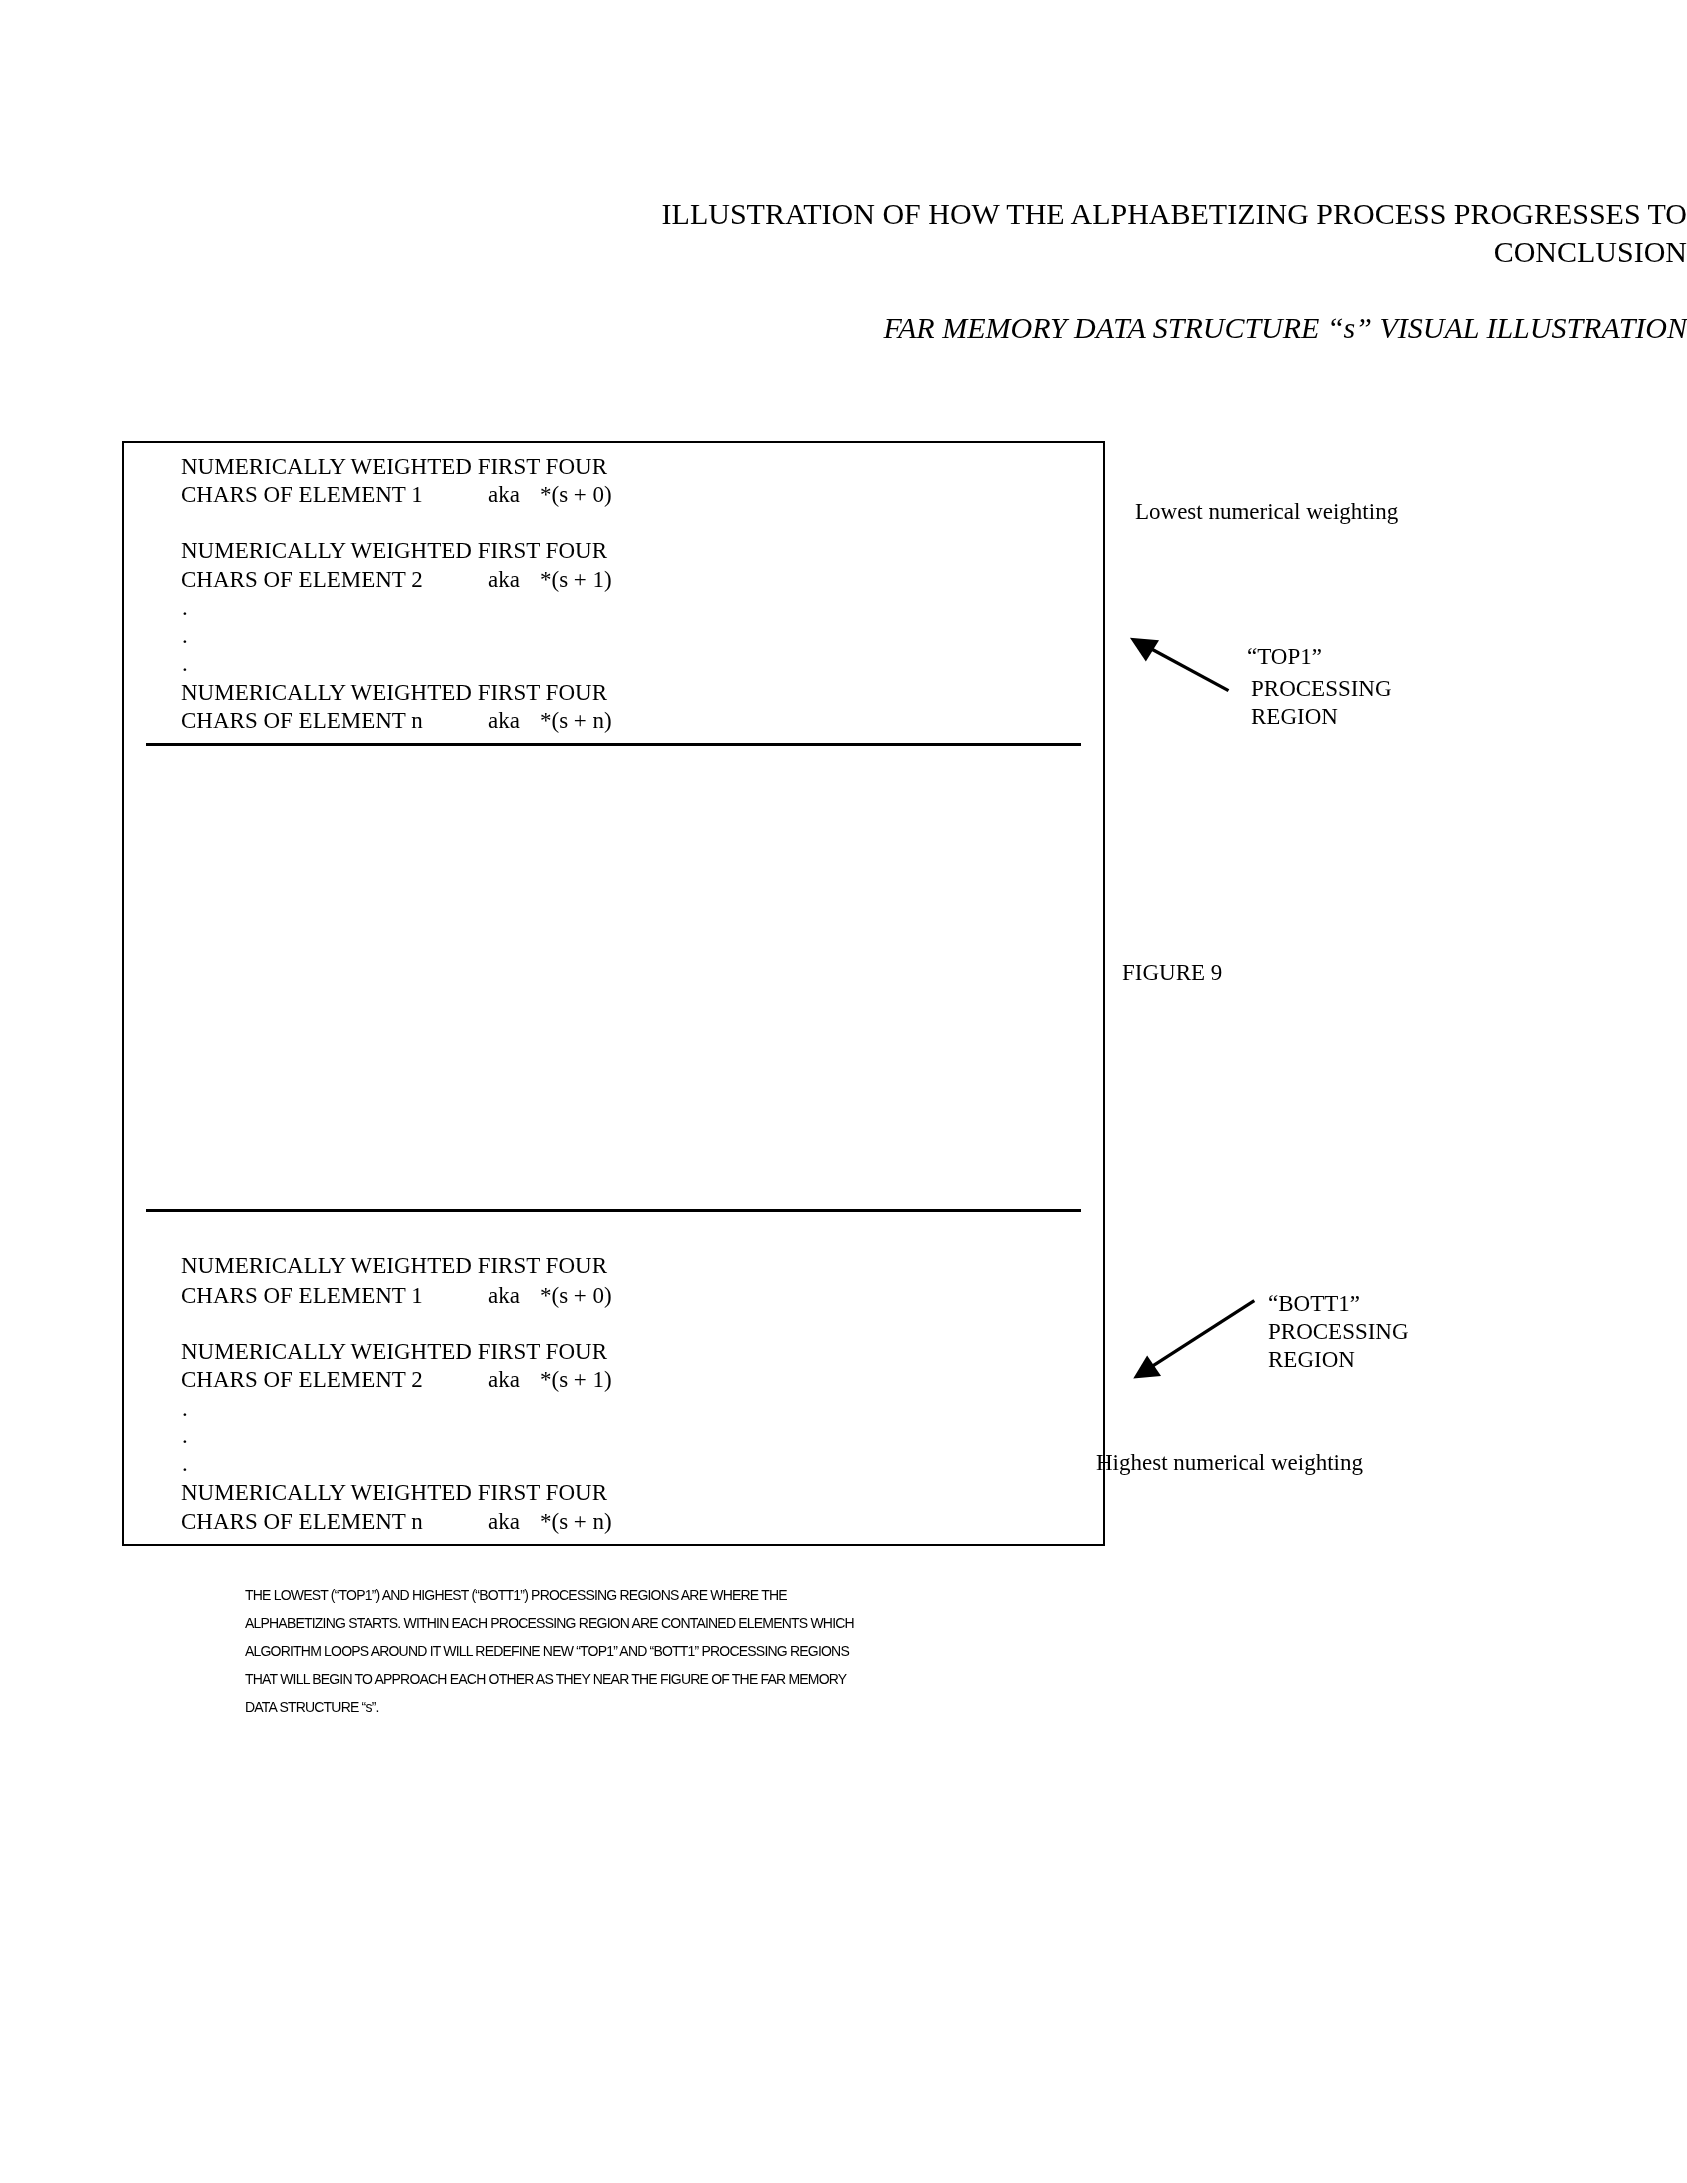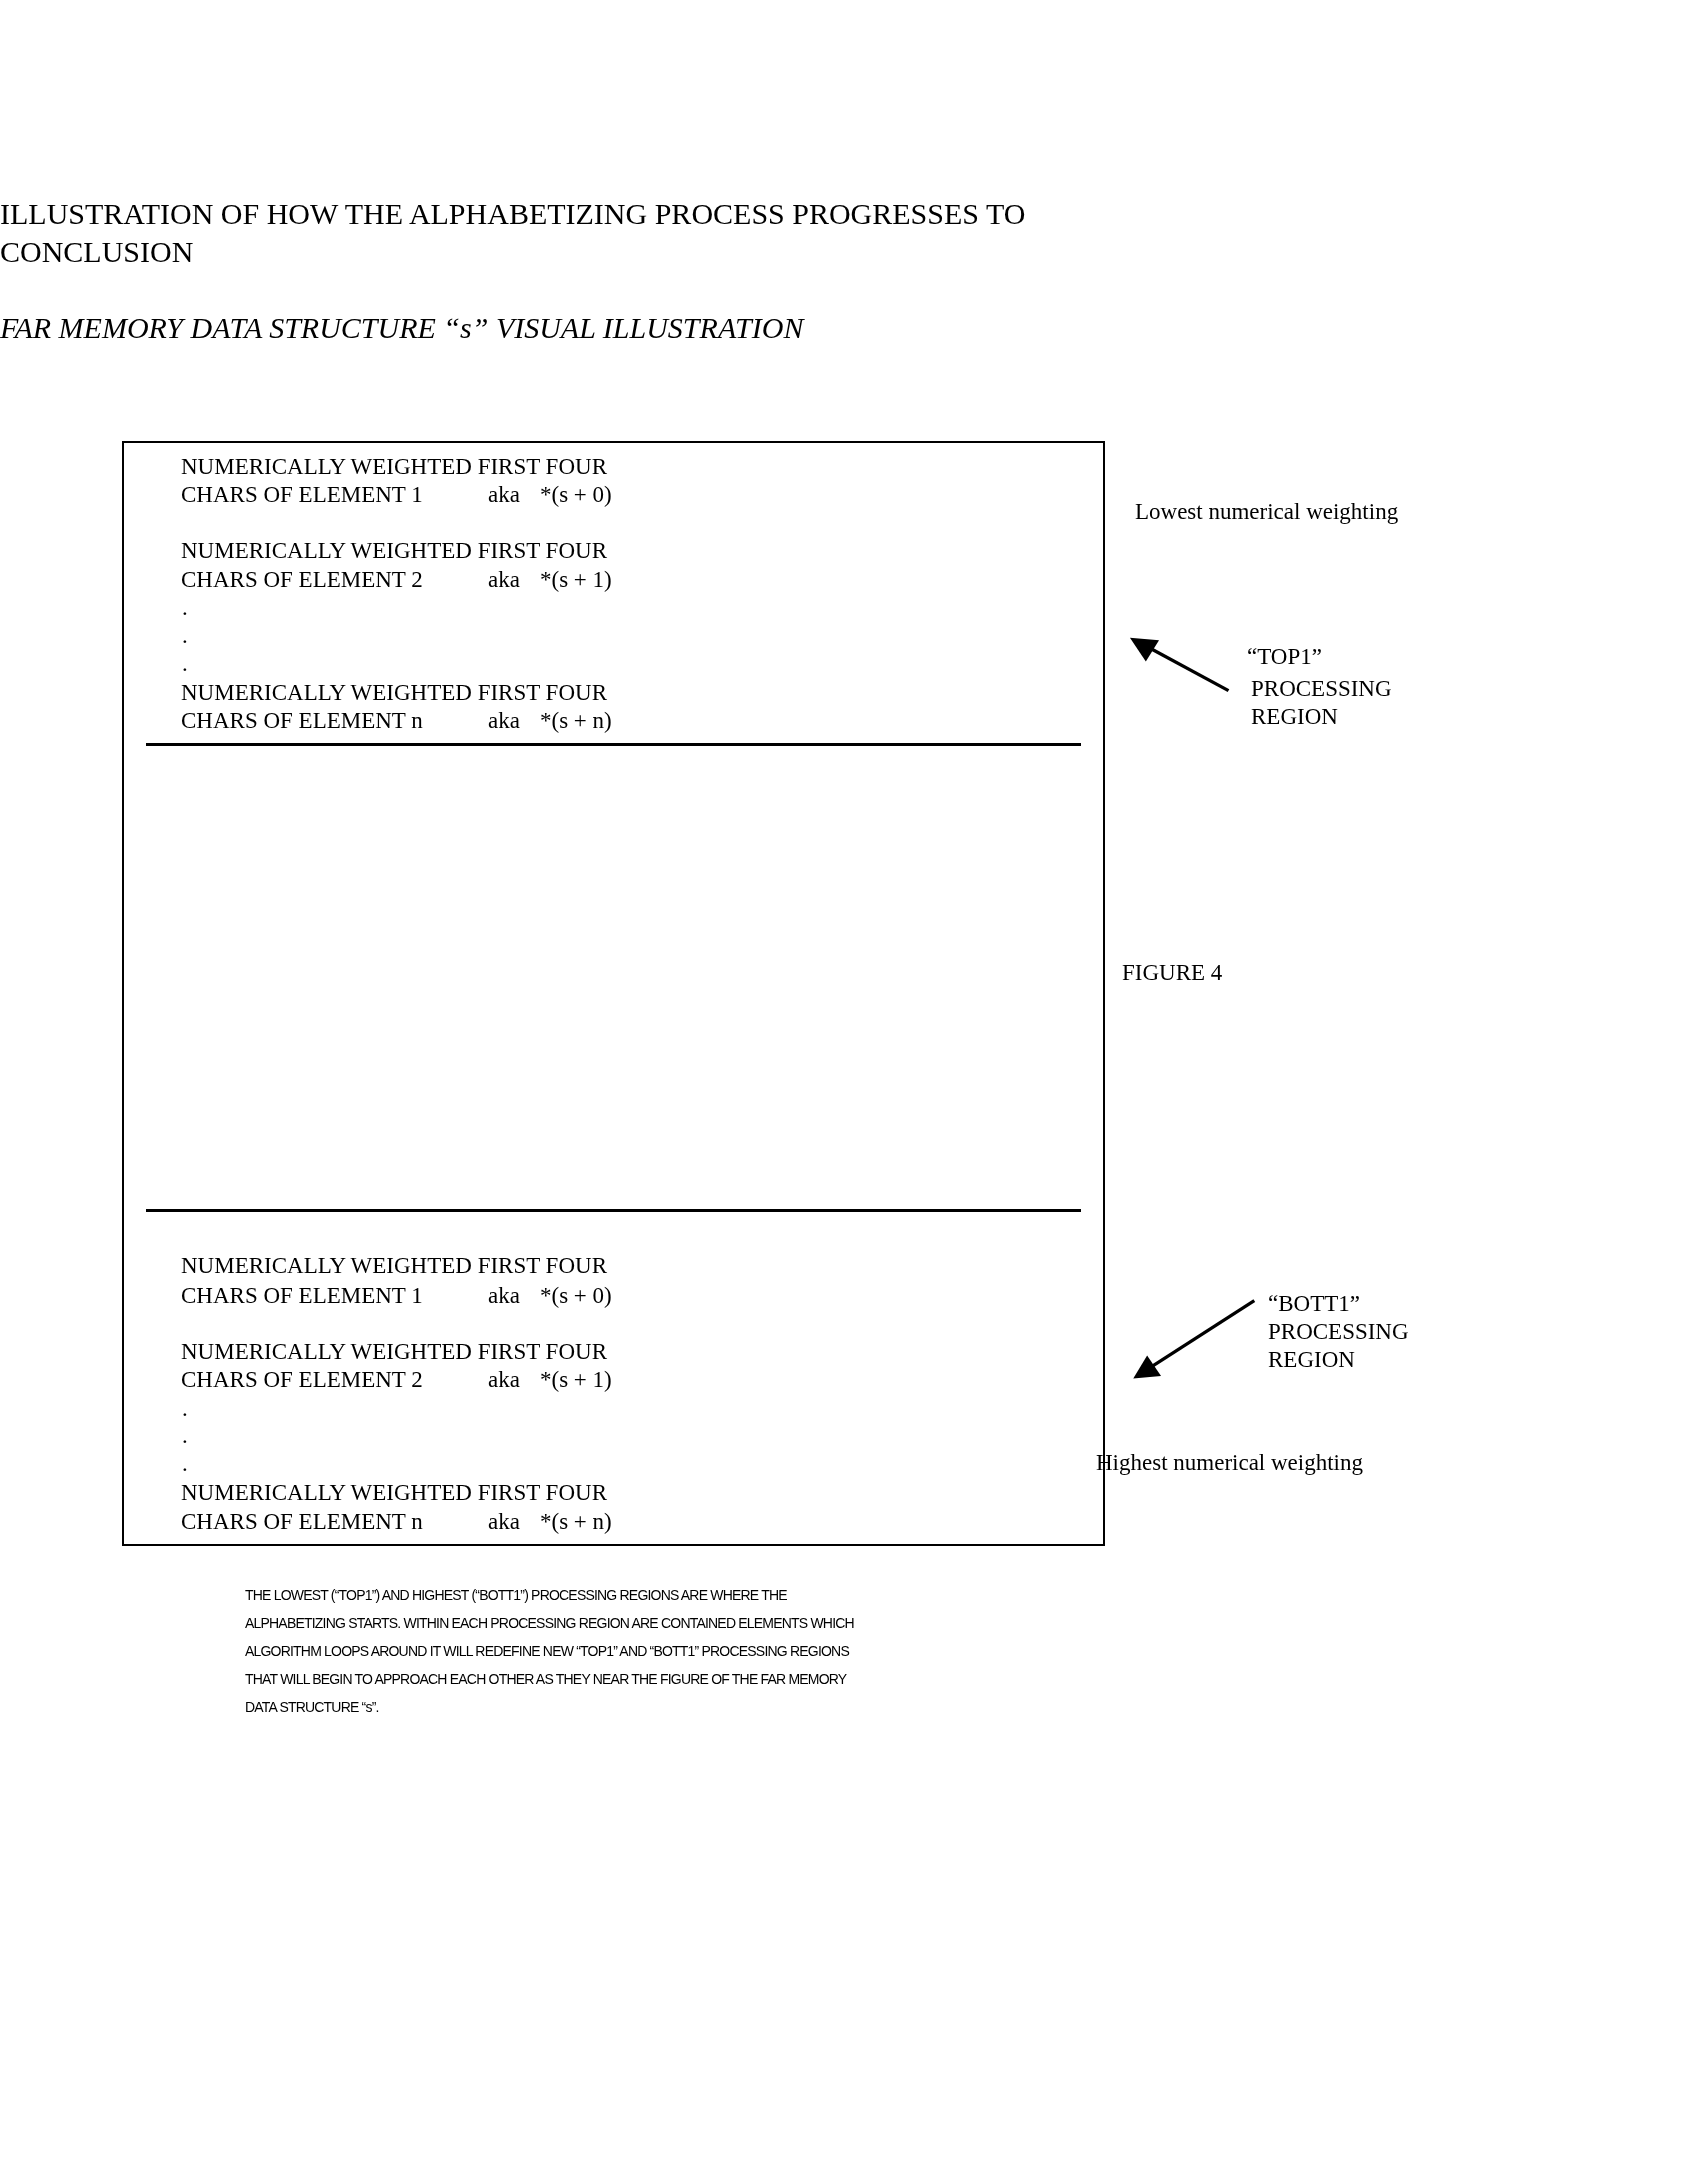--- a/index.html
+++ b/index.html
@@ -1,18 +1,18 @@
 <!DOCTYPE html>
 <html style="font-size:10.6px"><head>
 <meta charset="utf-8">
 <style>
   html, body { margin: 0; padding: 0; background: #ffffff; }
   body { width: 1687px; height: 2183px; position: relative; overflow: hidden;
          font-family: "Liberation Serif", "DejaVu Serif", serif; color: #000; }
-  .title { position: absolute; left: 0; width: 1687px; text-align: left; font-size: 30px; line-height: 38px; }
+  .title { position: absolute; left: 0; width: 1687px; text-align: right; font-size: 30px; line-height: 38px; }
   .box { position: absolute; left: 122px; top: 441px; width: 979px; height: 1101px; border: 2px solid #000; box-sizing: content-box; }
   .line { position: absolute; left: 146px; width: 935px; height: 2.6px; background: #000; }
   .t { position: absolute; font-size: 23px; line-height: 28px; white-space: pre; margin-left: 37px; }
   .side { position: absolute; font-size: 23px; line-height: 28px; white-space: pre; }
   .para { position: absolute; left: 245px; top: 1581px; width: 1191px; font-family: "Liberation Sans", "DejaVu Sans", sans-serif; font-size: 14px; line-height: 28px; letter-spacing: -0.8px; }
   .para div { white-space: pre; }
   svg.arrows { position: absolute; left: 0; top: 0; width: 1687px; height: 2183px; pointer-events: none; }
 </style>
 </head>
 <body>
@@ -67,21 +67,21 @@
   <div class="t" style="left:451px;top:1508px;">aka</div>
   <div class="t" style="left:503px;top:1508px;">*(s + n)</div>
 </div>
 
 <div class="side" style="left:1135px;top:498px;">Lowest numerical weighting</div>
 
 <div class="side" style="left:1247px;top:643px;">“TOP1”</div>
 <div class="side" style="left:1251px;top:675px;">PROCESSING</div>
 <div class="side" style="left:1251px;top:703px;">REGION</div>
 
-<div class="side" style="left:1122px;top:959px;">FIGURE 4</div>
+<div class="side" style="left:1122px;top:959px;">FIGURE 9</div>
 
 <div class="side" style="left:1268px;top:1290px;">“BOTT1”</div>
 <div class="side" style="left:1268px;top:1318px;">PROCESSING</div>
 <div class="side" style="left:1268px;top:1346px;">REGION</div>
 
 <div class="side" style="left:1096px;top:1449px;">Highest numerical weighting</div>
 
 <svg class="arrows" viewBox="0 0 2550 3300">
   <g>
     <line x1="1857" y1="1044" x2="1735" y2="978" stroke="#000" stroke-width="5"></line>

